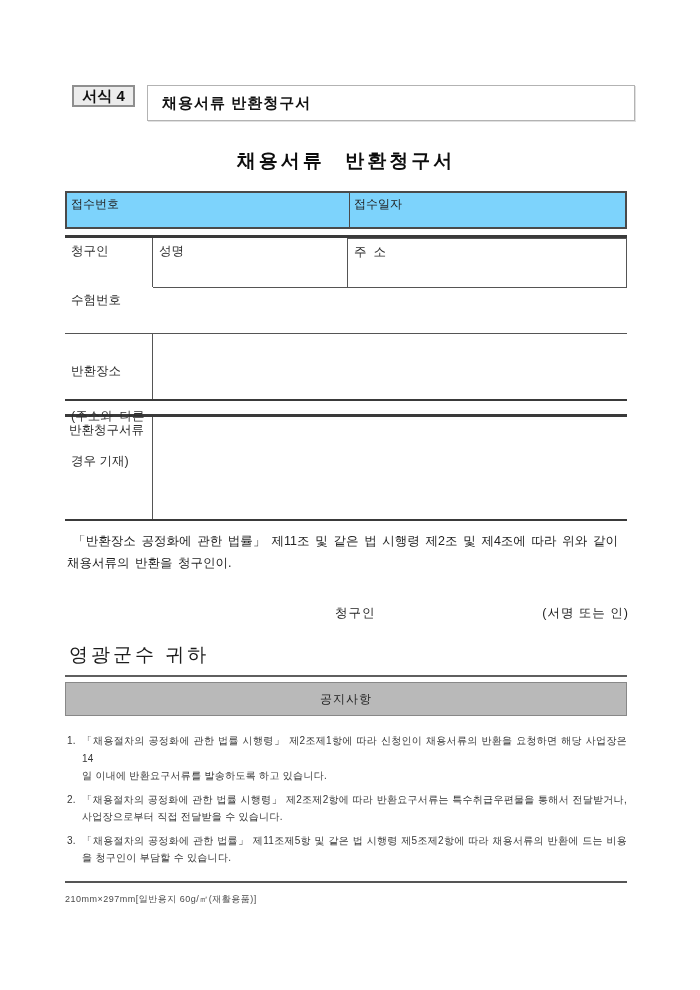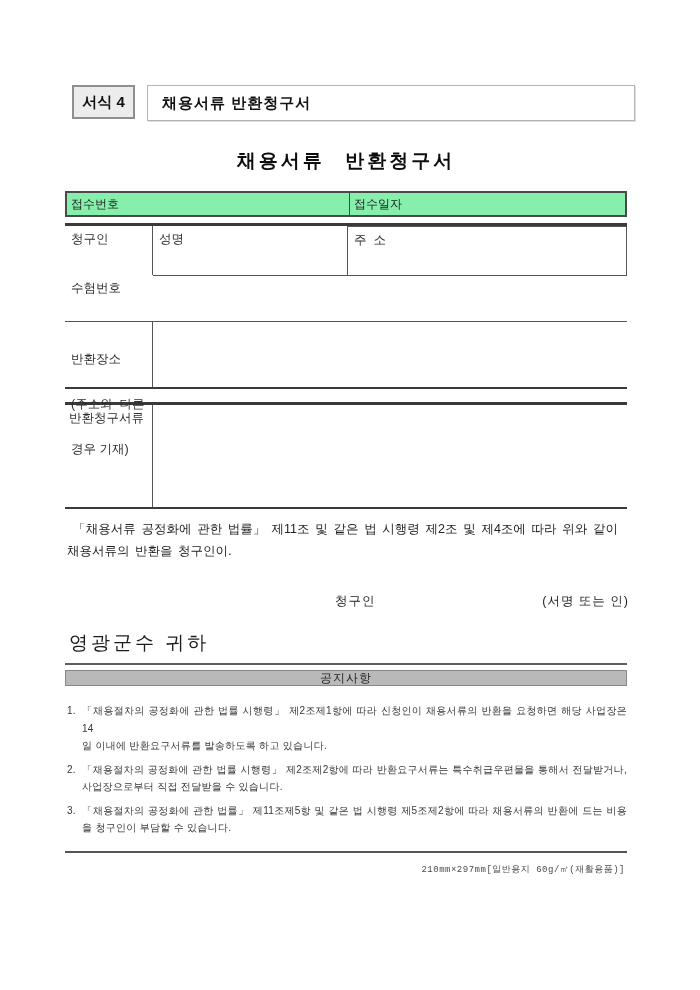--- a/index.html
+++ b/index.html
@@ -2,34 +2,34 @@
 <html><head>
 <meta charset="utf-8">
 <style>
   * { box-sizing: border-box; margin: 0; padding: 0; }
   html, body { width: 700px; height: 990px; background: #ffffff; }
   body { font-family: "Liberation Sans", "DejaVu Sans", sans-serif; color: #222; }
   .page { position: relative; width: 562px; margin-left: 65px; padding-top: 85px; }
 
   
   .header-band { display: flex; align-items: flex-start; gap: 12px; margin-left: 7px; width: 563px; margin-bottom: 27px; }
-  .form-badge { width: 63px; height: 34px; background: #ececec; border: 2px solid #8f8f8f;
+  .form-badge { width: 63px; height: 22px; background: #ececec; border: 2px solid #8f8f8f;
     display: flex; align-items: center; justify-content: center;
     font-weight: bold; font-size: 15px; color: #111; white-space: pre; flex: none; }
   .form-name-box { flex: 1; height: 36px; border: 1px solid #b3b3b3; box-shadow: 1px 1px 0 rgba(0,0,0,0.12);
     display: flex; align-items: center; padding-left: 14px;
     font-weight: bold; font-size: 15px; color: #111; letter-spacing: 1px; }
 
   
   .doc-title { text-align: center; font-size: 19px; font-weight: bold; color: #0d0d0d;
     letter-spacing: 3px; word-spacing: 12px; margin-bottom: 17px; }
 
   
-  .receipt-row { display: grid; grid-template-columns: 283px 1fr; height: 26px;
-    background: #86efac; border: 2px solid #4a4a4a; margin-bottom: 6px; }
+  .receipt-row { display: grid; grid-template-columns: 283px 1fr; height: 38px;
+    background: #7dd3fc; border: 2px solid #4a4a4a; margin-bottom: 6px; }
   .receipt-cell { font-size: 12px; color: #222; padding: 3px 0 0 4px; white-space: pre; }
   .receipt-cell.first { border-right: 1px solid #4a4a4a; }
 
   
   .main-table { display: grid; grid-template-columns: 88px 195px 1fr;
     grid-template-rows: 49px 46px 66px;
     border-top: 3px solid #3a3a3a; border-bottom: 2px solid #3a3a3a; }
   .cell { font-size: 12.5px; color: #2d2d2d; padding: 5px 0 0 6px; white-space: pre; }
   .b-right { border-right: 1px solid #555; }
   .b-top { border-top: 1px solid #555; }
@@ -50,34 +50,34 @@
     font-size: 12.5px; color: #222; white-space: pre; }
 
   .sig-row { position: relative; height: 18px; margin-top: 31px; font-size: 12.5px; color: #222; }
   .sig-row .signer { position: absolute; left: 270px; letter-spacing: 1px; }
   .sig-row .hint { position: absolute; right: -2px; letter-spacing: 1px; }
 
   .addressee { margin-top: 19px; font-size: 19px; color: #1c1c1c; letter-spacing: 3px; padding-left: 4px; }
 
   
   .notice-rule { margin-top: 7px; border-top: 2px solid #5f5f5f; }
-  .notice-bar { margin-top: 5px; height: 16px; background: #b9b9b9; border: 1px solid #888;
+  .notice-bar { margin-top: 5px; height: 34px; background: #b9b9b9; border: 1px solid #888;
     display: flex; align-items: center; justify-content: center;
     font-size: 12px; color: #1f1f1f; letter-spacing: 1px; }
 
   .notes { margin-top: 16px; }
   .note { display: flex; margin-bottom: 6px; font-size: 10px; line-height: 17.5px;
     color: #363636; letter-spacing: 0.3px; }
   .note-num { width: 17px; flex: none; padding-left: 2px; }
   .note-text { flex: 1; }
   .jline { text-align: justify; text-align-last: justify; }
 
   .bottom-rule { margin-top: 14px; border-top: 2px solid #555; }
-  .paper-spec { margin-top: 10px; text-align: right; font-size: 9px; color: #4a4a4a;
-    letter-spacing: 0.5px; padding-right: 2px; font-family: Liberation Mono, monospace; }
+  .paper-spec { margin-top: 10px; text-align: left; font-size: 9px; color: #4a4a4a;
+    letter-spacing: 0.5px; padding-right: 2px; }
 </style>
 </head>
 <body>
 
 <div class="page">
 
   <div class="header-band">
     <div class="form-badge">서식 4</div>
     <div class="form-name-box">채용서류 반환청구서</div>
   </div>
@@ -104,21 +104,21 @@
     </div>
     <div class="cell b-top span-rest"></div>
   </div>
 
   <div class="docs-table">
     <div class="docs-label">반환청구서류</div>
     <div class="cell"></div>
   </div>
 
   <div class="declaration">
-    <div class="decl-line1">「채용서류 공정화에 관한 법률」 제11조 및 같은 법 시행령 제2조 및 제4조에 따라 위와 같이</div>
+    <div class="decl-line1">「반환장소 공정화에 관한 법률」 제11조 및 같은 법 시행령 제2조 및 제4조에 따라 위와 같이</div>
     <div class="decl-line2">채용서류의 반환을 청구인이.</div>
   </div>
 
 
   <div class="sig-row">
     <span class="signer">청구인</span>
     <span class="hint">(서명 또는 인)</span>
   </div>
 
   <div class="addressee">영광군수 귀하</div>

